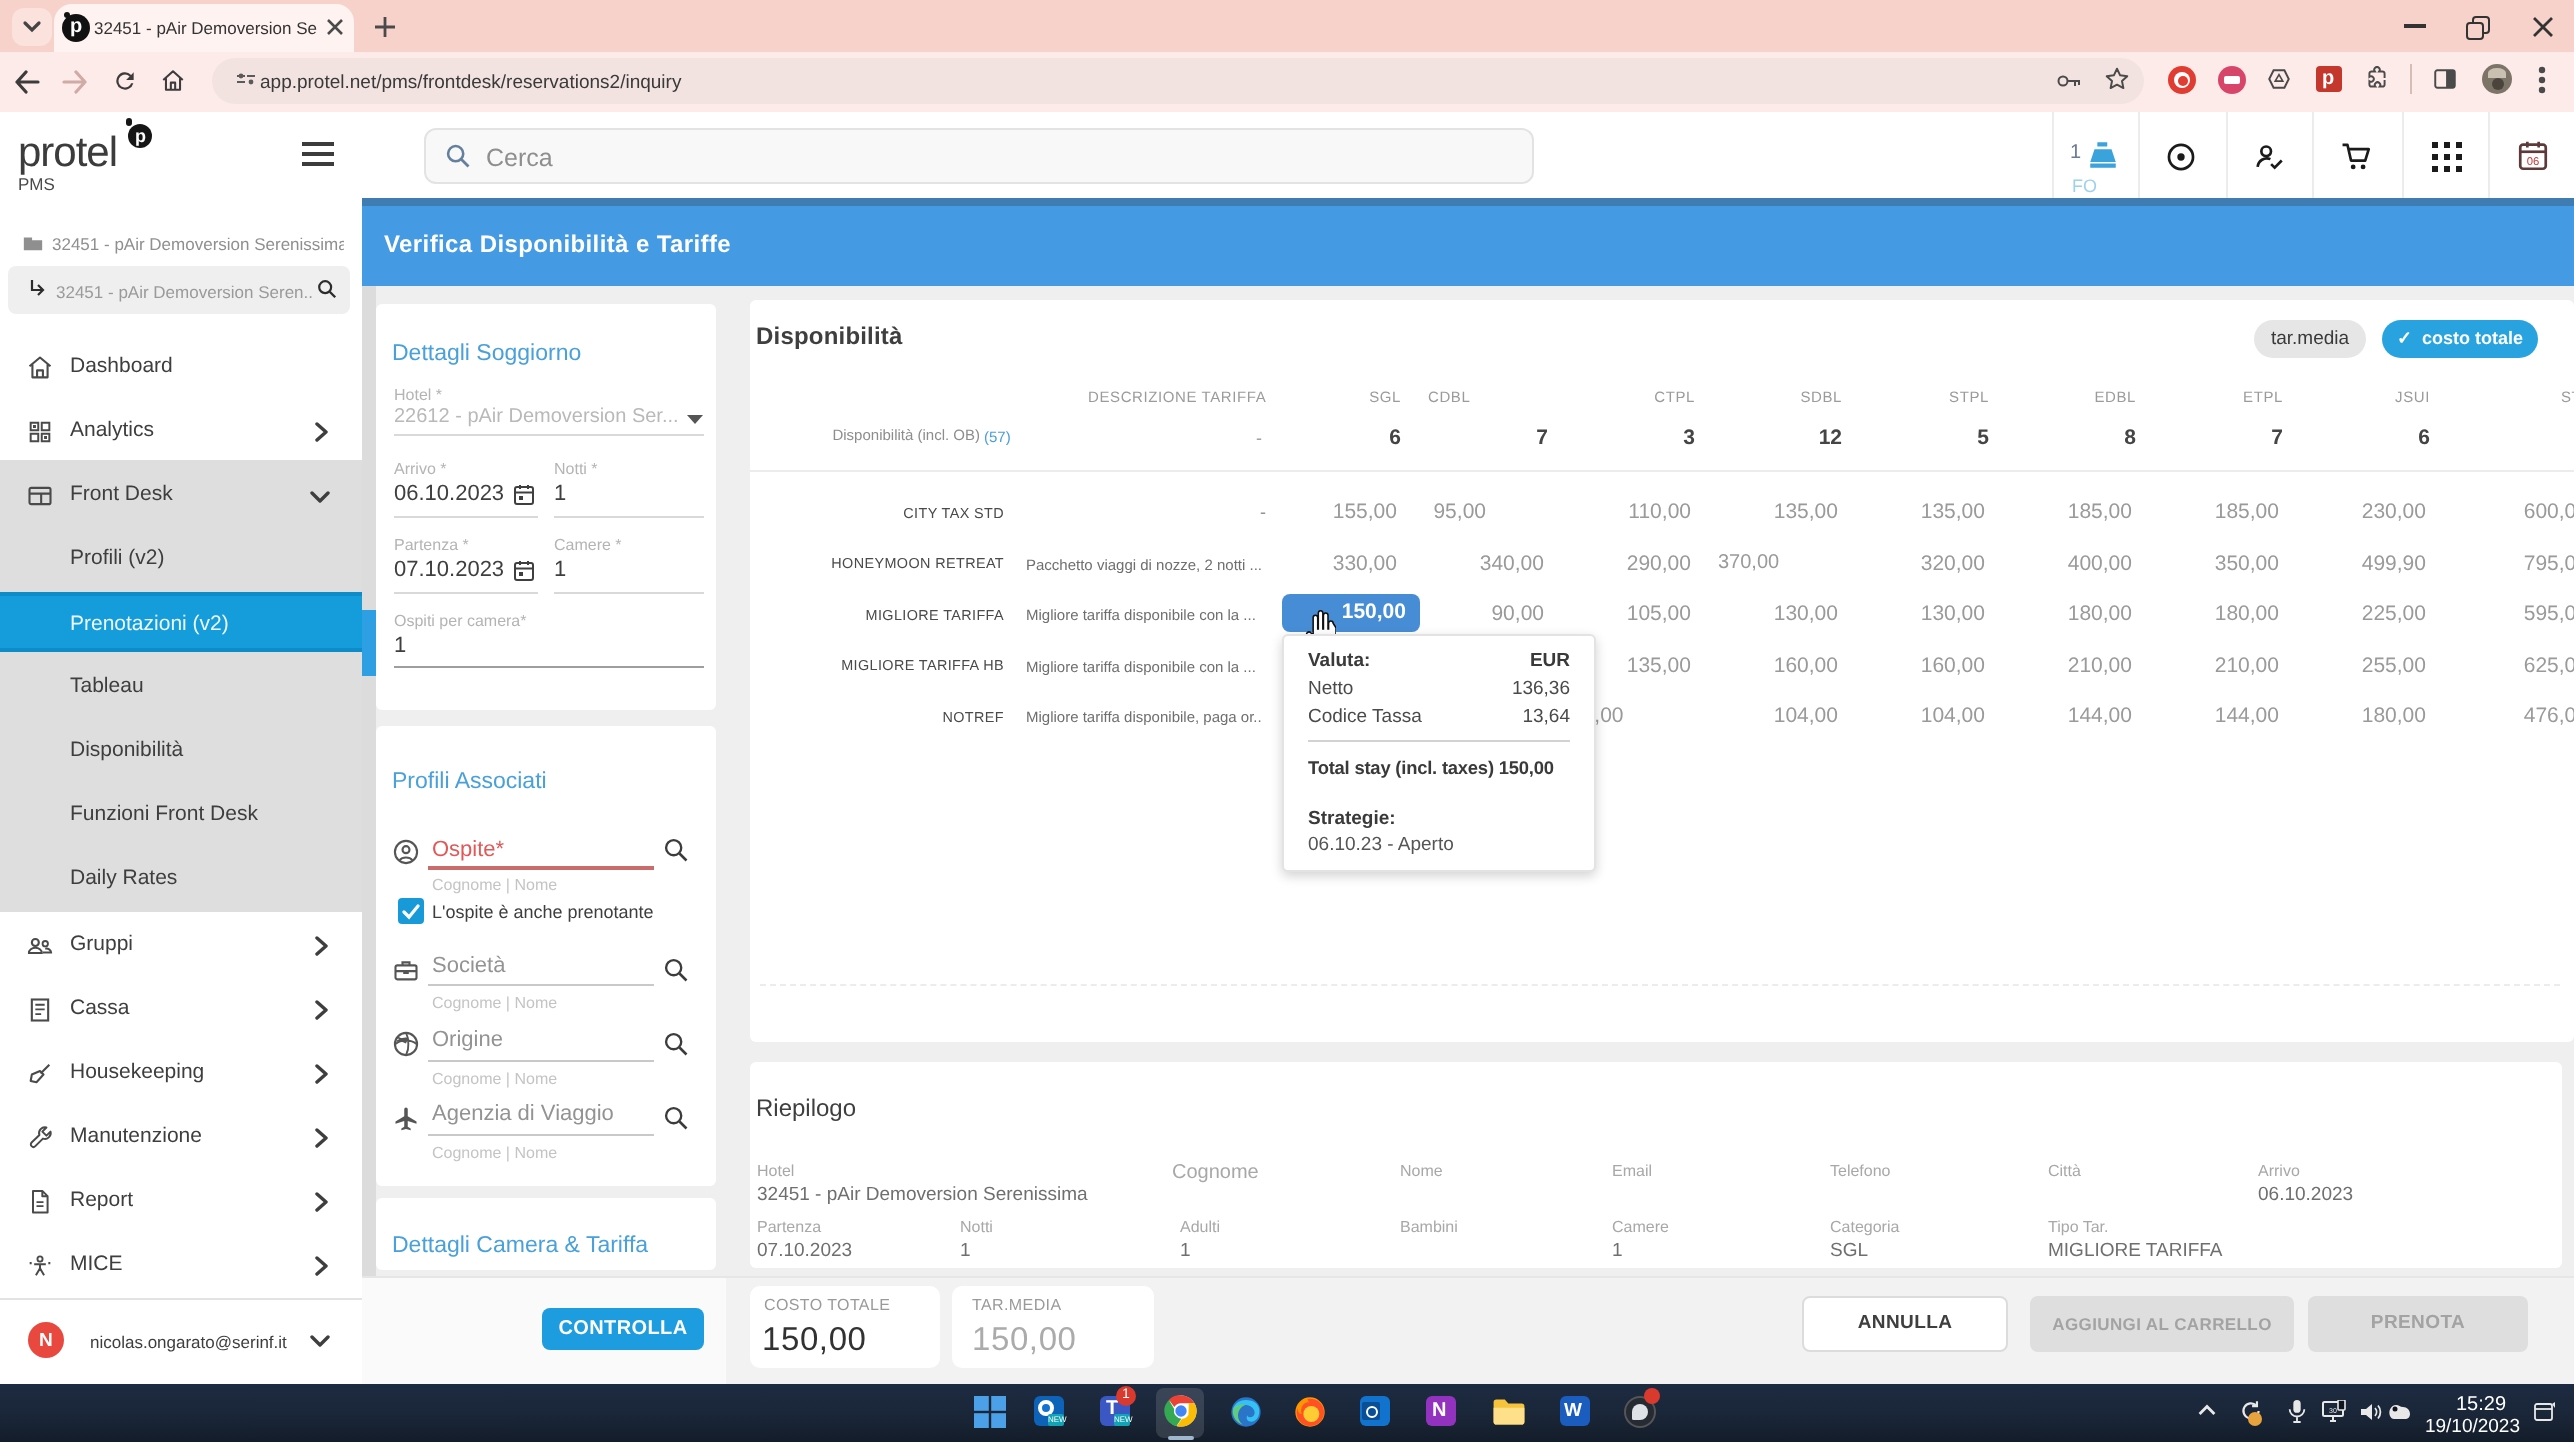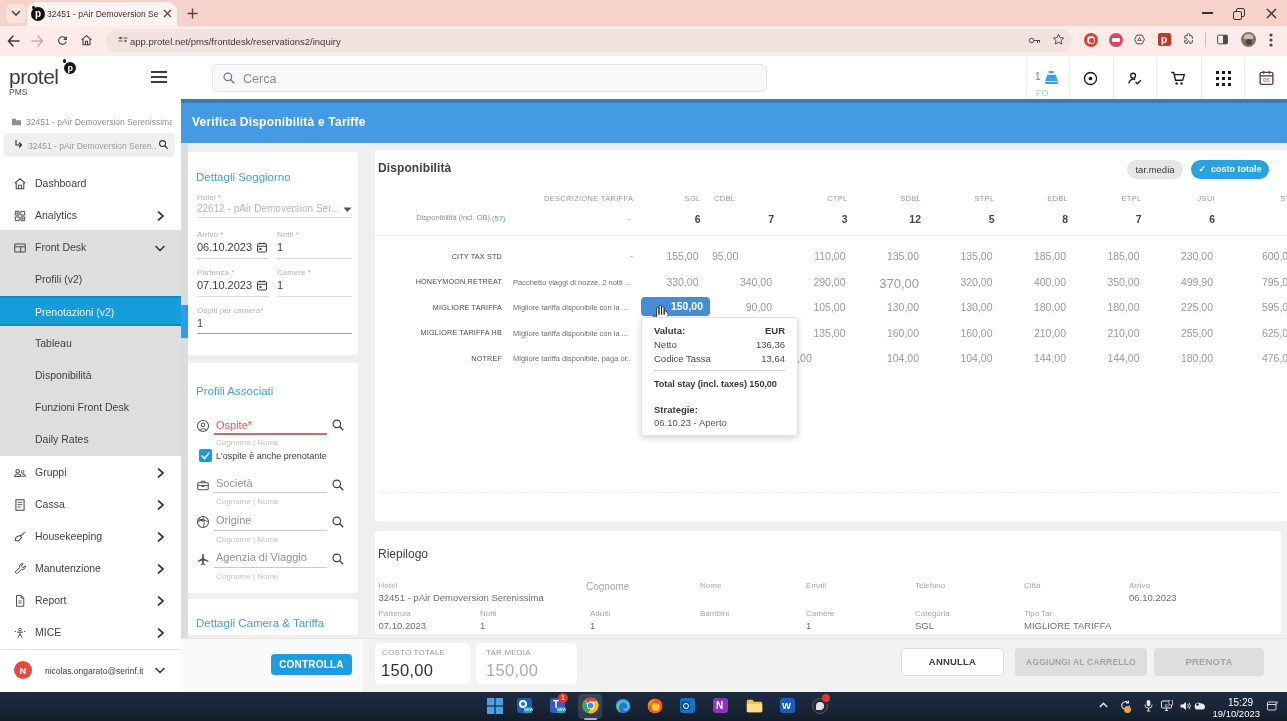--- a/index.html
+++ b/index.html
@@ -372,34 +372,34 @@
 <div class="a" style="left:861px;top:213px;width:60px;text-align:right;font-size:10.5px;font-weight:700;color:#454545">12</div>
 <div class="a" style="left:934.5px;top:213px;width:60px;text-align:right;font-size:10.5px;font-weight:700;color:#454545">5</div>
 <div class="a" style="left:1008px;top:213px;width:60px;text-align:right;font-size:10.5px;font-weight:700;color:#454545">8</div>
 <div class="a" style="left:1081.5px;top:213px;width:60px;text-align:right;font-size:10.5px;font-weight:700;color:#454545">7</div>
 <div class="a" style="left:1155px;top:213px;width:60px;text-align:right;font-size:10.5px;font-weight:700;color:#454545">6</div>
 <div class="a" style="left:1236px;top:213px;width:60px;text-align:right;font-size:10.5px;font-weight:700;color:#454545">4</div>
 <div class="a" style="left:375px;top:235px;width:912px;height:1px;background:#ececec"></div>
 <div class="a" style="left:382px;top:251.5px;width:120px;text-align:right;font-size:7.2px;color:#4a4a4a;letter-spacing:0.2px">CITY TAX STD</div>
 <div class="a" style="left:630px;top:251px;font-size:9px;color:#8d8d8d">-</div>
 <div class="a" style="left:638.5px;top:250px;width:60px;text-align:right;font-size:10.5px;color:#9a9a9a">155,00</div>
-<div class="a" style="left:712px;top:250px;width:60px;font-size:10.5px;color:#9a9a9a">95,00</div>
+<div class="a" style="left:683px;top:250px;width:60px;text-align:right;font-size:10.5px;color:#9a9a9a">95,00</div>
 <div class="a" style="left:785.5px;top:250px;width:60px;text-align:right;font-size:10.5px;color:#9a9a9a">110,00</div>
 <div class="a" style="left:859px;top:250px;width:60px;text-align:right;font-size:10.5px;color:#9a9a9a">135,00</div>
 <div class="a" style="left:932.5px;top:250px;width:60px;text-align:right;font-size:10.5px;color:#9a9a9a">135,00</div>
 <div class="a" style="left:1006px;top:250px;width:60px;text-align:right;font-size:10.5px;color:#9a9a9a">185,00</div>
 <div class="a" style="left:1079.5px;top:250px;width:60px;text-align:right;font-size:10.5px;color:#9a9a9a">185,00</div>
 <div class="a" style="left:1153px;top:250px;width:60px;text-align:right;font-size:10.5px;color:#9a9a9a">230,00</div>
 <div class="a" style="left:1234px;top:250px;width:60px;text-align:right;font-size:10.5px;color:#9a9a9a">600,00</div>
 <div class="a" style="left:382px;top:277.0px;width:120px;text-align:right;font-size:7.2px;color:#4a4a4a;letter-spacing:0.2px">HONEYMOON RETREAT</div>
 <div class="a" style="left:513px;top:277.5px;width:118px;overflow:hidden;white-space:nowrap;font-size:7.5px;color:#6f6f6f">Pacchetto viaggi di nozze, 2 notti ...</div>
 <div class="a" style="left:638.5px;top:275.5px;width:60px;text-align:right;font-size:10.5px;color:#9a9a9a">330,00</div>
 <div class="a" style="left:712px;top:275.5px;width:60px;text-align:right;font-size:10.5px;color:#9a9a9a">340,00</div>
 <div class="a" style="left:785.5px;top:275.5px;width:60px;text-align:right;font-size:10.5px;color:#9a9a9a">290,00</div>
-<div class="a" style="left:859px;top:275.5px;width:60px;text-align:right;font-size:13px;color:#9a9a9a">370,00</div>
+<div class="a" style="left:859px;top:275.5px;width:60px;text-align:left;font-size:10px;color:#9a9a9a">370,00</div>
 <div class="a" style="left:932.5px;top:275.5px;width:60px;text-align:right;font-size:10.5px;color:#9a9a9a">320,00</div>
 <div class="a" style="left:1006px;top:275.5px;width:60px;text-align:right;font-size:10.5px;color:#9a9a9a">400,00</div>
 <div class="a" style="left:1079.5px;top:275.5px;width:60px;text-align:right;font-size:10.5px;color:#9a9a9a">350,00</div>
 <div class="a" style="left:1153px;top:275.5px;width:60px;text-align:right;font-size:10.5px;color:#9a9a9a">499,90</div>
 <div class="a" style="left:1234px;top:275.5px;width:60px;text-align:right;font-size:10.5px;color:#9a9a9a">795,00</div>
 <div class="a" style="left:382px;top:302.5px;width:120px;text-align:right;font-size:7.2px;color:#4a4a4a;letter-spacing:0.2px">MIGLIORE TARIFFA</div>
 <div class="a" style="left:513px;top:303px;width:118px;overflow:hidden;white-space:nowrap;font-size:7.5px;color:#6f6f6f">Migliore tariffa disponibile con la ...</div>
 <div class="a" style="left:712px;top:301px;width:60px;text-align:right;font-size:10.5px;color:#9a9a9a">90,00</div>
 <div class="a" style="left:785.5px;top:301px;width:60px;text-align:right;font-size:10.5px;color:#9a9a9a">105,00</div>
 <div class="a" style="left:859px;top:301px;width:60px;text-align:right;font-size:10.5px;color:#9a9a9a">130,00</div>

